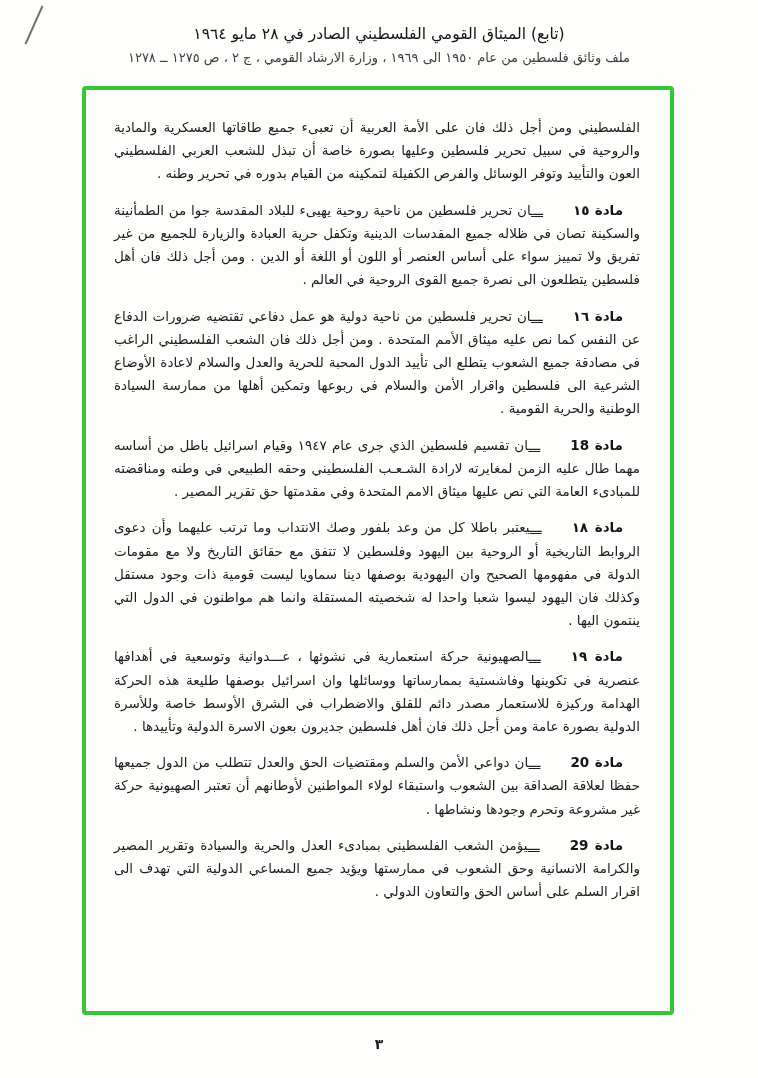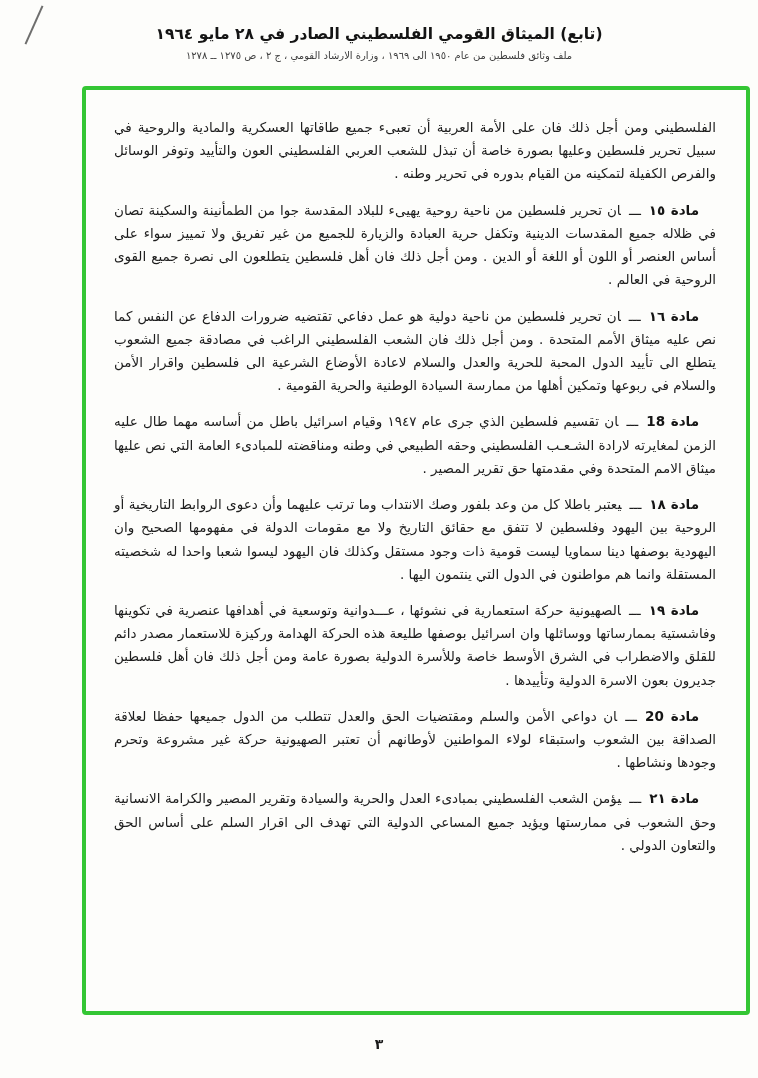--- a/index.html
+++ b/index.html
@@ -28,35 +28,35 @@
     background: #4a4a4a;
     transform: rotate(24deg);
     opacity: .8;
   }
   .header {
     text-align: center;
     padding-top: 25px;
   }
   .header-title {
     font-size: 15.5px;
-    font-weight: bold;
+    font-weight: normal;
     color: #141414;
     margin: 0;
     letter-spacing: .2px;
   }
   .header-source {
-    font-size: 10px;
+    font-size: 13px;
     color: #3d3d3d;
     margin-top: 7px;
   }
   .charter-box {
     position: absolute;
     left: 82px;
     top: 86px;
-    width: 668px;
+    width: 592px;
     height: 929px;
     box-sizing: border-box;
     border: 4px solid #34c634;
     border-radius: 4px;
     padding: 26px 30px 16px 28px;
     overflow: hidden;
     background: #fdfdfb;
   }
   .charter-text {
     font-size: 13.5px;
@@ -66,24 +66,26 @@
   }
   .para {
     margin: 0 0 13px 0;
   }
   .article {
     text-indent: 17px;
   }
   .article-label {
     font-weight: bold;
     color: #151515;
+    margin-left: 30px;
   }
   .dash {
-    margin: 0 8px;
+    margin: 0 0;
     color: #1d1d1d;
+    text-decoration: underline;
   }
   .page-number {
     position: absolute;
     bottom: 26px;
     left: 0;
     width: 100%;
     text-align: center;
     font-size: 14px;
     font-weight: bold;
     color: #1a1a1a;
@@ -111,21 +113,21 @@
       <p class="para article"><span class="article-label">مادة ١٦</span><span class="dash">ـــ</span><span>ان تحرير فلسطين من ناحية دولية هو عمل دفاعي تقتضيه ضرورات الدفاع عن النفس كما نص عليه ميثاق الأمم المتحدة . ومن أجل ذلك فان الشعب الفلسطيني الراغب في مصادقة جميع الشعوب يتطلع الى تأييد الدول المحبة للحرية والعدل والسلام لاعادة الأوضاع الشرعية الى فلسطين واقرار الأمن والسلام في ربوعها وتمكين أهلها من ممارسة السيادة الوطنية والحرية القومية .</span></p>
 
       <p class="para article"><span class="article-label">مادة 18</span><span class="dash">ـــ</span><span>ان تقسيم فلسطين الذي جرى عام ١٩٤٧ وقيام اسرائيل باطل من أساسه مهما طال عليه الزمن لمغايرته لارادة الشـعـب الفلسطيني وحقه الطبيعي في وطنه ومناقضته للمبادىء العامة التي نص عليها ميثاق الامم المتحدة وفي مقدمتها حق تقرير المصير .</span></p>
 
       <p class="para article"><span class="article-label">مادة ١٨</span><span class="dash">ـــ</span><span>يعتبر باطلا كل من وعد بلفور وصك الانتداب وما ترتب عليهما وأن دعوى الروابط التاريخية أو الروحية بين اليهود وفلسطين لا تتفق مع حقائق التاريخ ولا مع مقومات الدولة في مفهومها الصحيح وان اليهودية بوصفها دينا سماويا ليست قومية ذات وجود مستقل وكذلك فان اليهود ليسوا شعبا واحدا له شخصيته المستقلة وانما هم مواطنون في الدول التي ينتمون اليها .</span></p>
 
       <p class="para article"><span class="article-label">مادة ١٩</span><span class="dash">ـــ</span><span>الصهيونية حركة استعمارية في نشوئها ، عـــدوانية وتوسعية في أهدافها عنصرية في تكوينها وفاشستية بممارساتها ووسائلها وان اسرائيل بوصفها طليعة هذه الحركة الهدامة وركيزة للاستعمار مصدر دائم للقلق والاضطراب في الشرق الأوسط خاصة وللأسرة الدولية بصورة عامة ومن أجل ذلك فان أهل فلسطين جديرون بعون الاسرة الدولية وتأييدها .</span></p>
 
       <p class="para article"><span class="article-label">مادة 20</span><span class="dash">ـــ</span><span>ان دواعي الأمن والسلم ومقتضيات الحق والعدل تتطلب من الدول جميعها حفظا لعلاقة الصداقة بين الشعوب واستبقاء لولاء المواطنين لأوطانهم أن تعتبر الصهيونية حركة غير مشروعة وتحرم وجودها ونشاطها .</span></p>
 
-      <p class="para article"><span class="article-label">مادة ٢١</span><span class="dash">ـــ</span><span>يؤمن الشعب الفلسطيني بمبادىء العدل والحرية والسيادة وتقرير المصير والكرامة الانسانية وحق الشعوب في ممارستها ويؤيد جميع المساعي الدولية التي تهدف الى اقرار السلم على أساس الحق والتعاون الدولي .</span></p>
+      <p class="para article"><span class="article-label">مادة 29</span><span class="dash">ـــ</span><span>يؤمن الشعب الفلسطيني بمبادىء العدل والحرية والسيادة وتقرير المصير والكرامة الانسانية وحق الشعوب في ممارستها ويؤيد جميع المساعي الدولية التي تهدف الى اقرار السلم على أساس الحق والتعاون الدولي .</span></p>
 
 
     </div>
   </div>
 
   <div class="page-number">٣</div>
 
 </div>
 
 </body></html>

